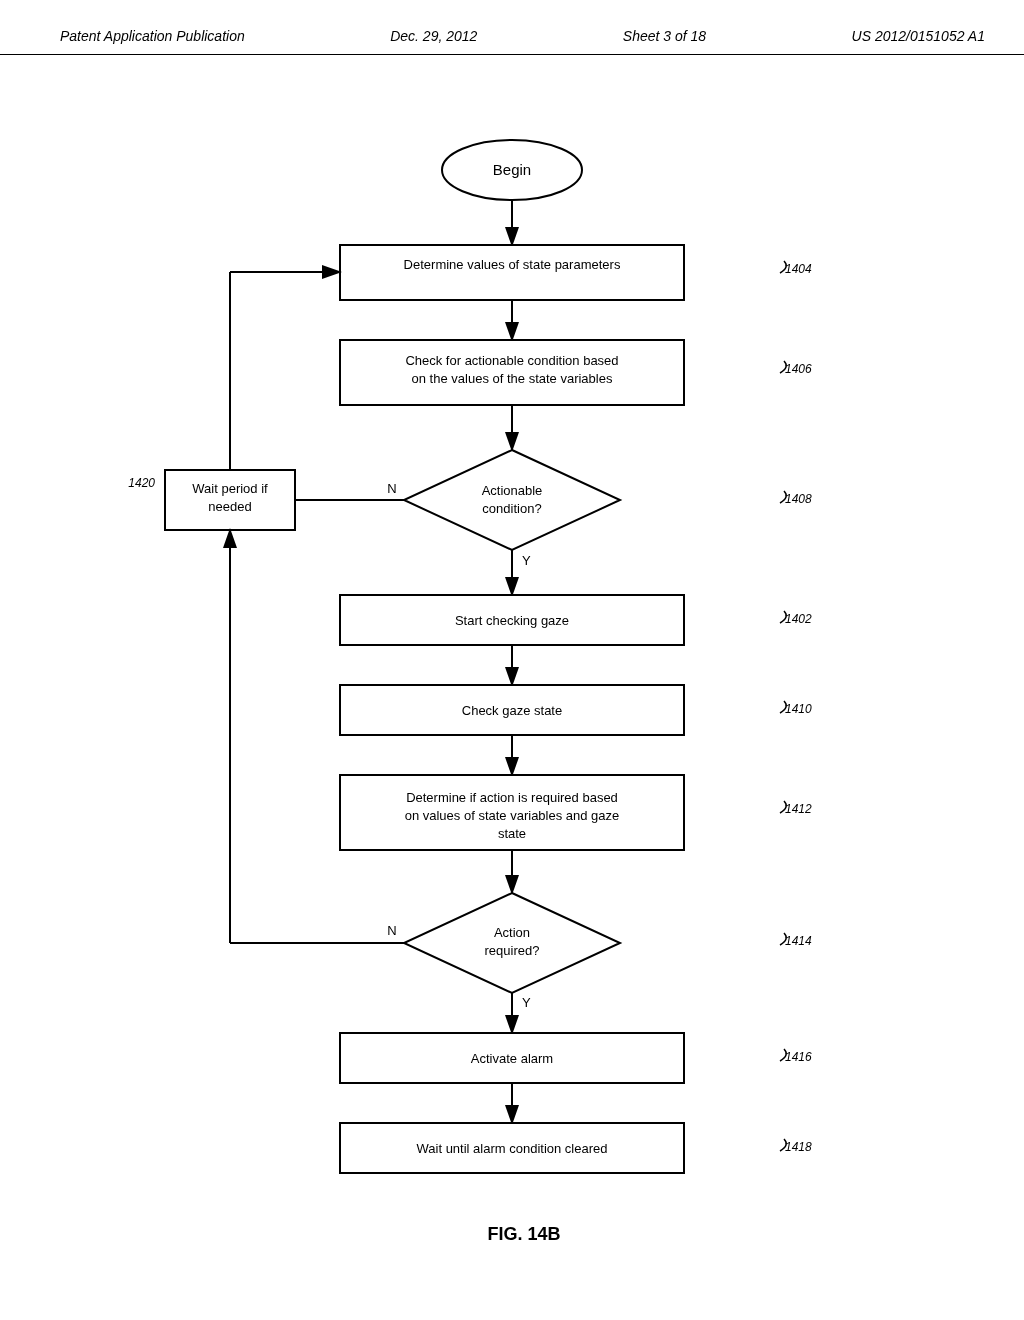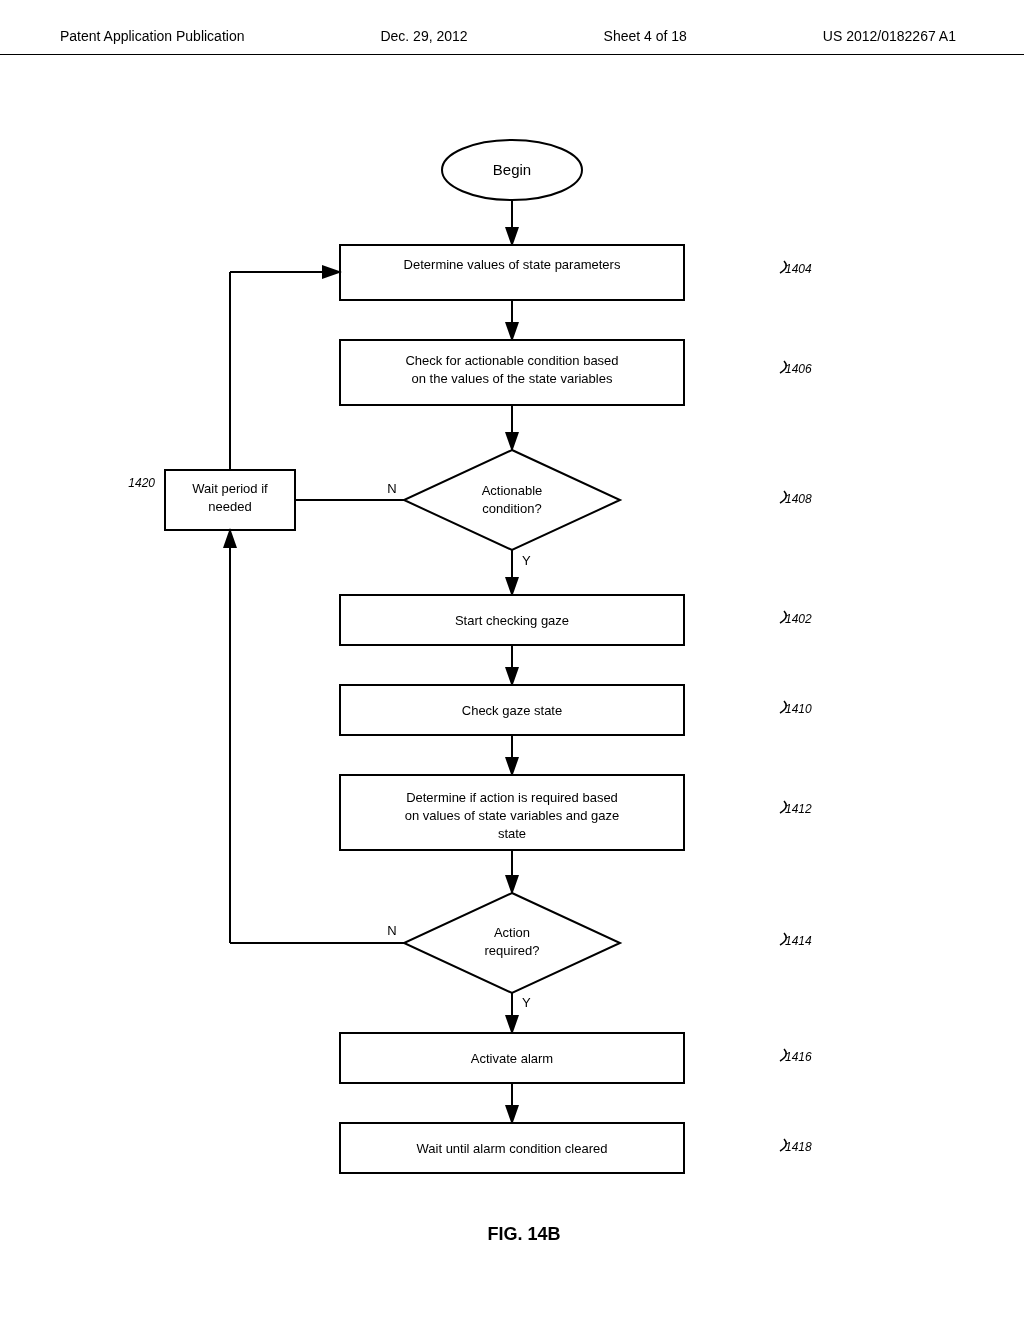--- a/index.html
+++ b/index.html
@@ -10,23 +10,24 @@
       font-family: Arial, sans-serif;
       position: relative;
       overflow: hidden;
     }
 
     
     .header {
       display: flex;
       justify-content: space-between;
       align-items: center;
-      padding: 28px 68px 10px 60px;
+      padding: 28px 39px 10px 60px;
       border-bottom: 1px solid #000;
       font-size: 14px;
+      font-style: italic;
     }
 
     
     .flowchart-container {
       position: relative;
       width: 100%;
       height: 1200px;
     }
 
     
@@ -48,22 +49,22 @@
       width: 100%;
       height: 100%;
     }
   </style>
 </head>
 <body>
 
 <div class="header">
   <span>Patent Application Publication</span>
   <span>Dec. 29, 2012</span>
-  <span>Sheet 4 of 18</span>
-  <span>US 2012/0182267 A1</span>
+  <span>Sheet 3 of 18</span>
+  <span>US 2012/0151052 A1</span>
 </div>
 
 <div class="flowchart-container">
   <svg class="flowchart-svg" viewBox="0 0 1024 1200" xmlns="http://www.w3.org/2000/svg">
 
     <ellipse cx="512" cy="115" rx="70" ry="30" fill="white" stroke="black" stroke-width="2"></ellipse>
     <text x="512" y="120" text-anchor="middle" font-size="15" font-family="Arial">Begin</text>
 
     <line x1="512" y1="145" x2="512" y2="190" stroke="black" stroke-width="2" marker-end="url(#arrow)"></line>
 

